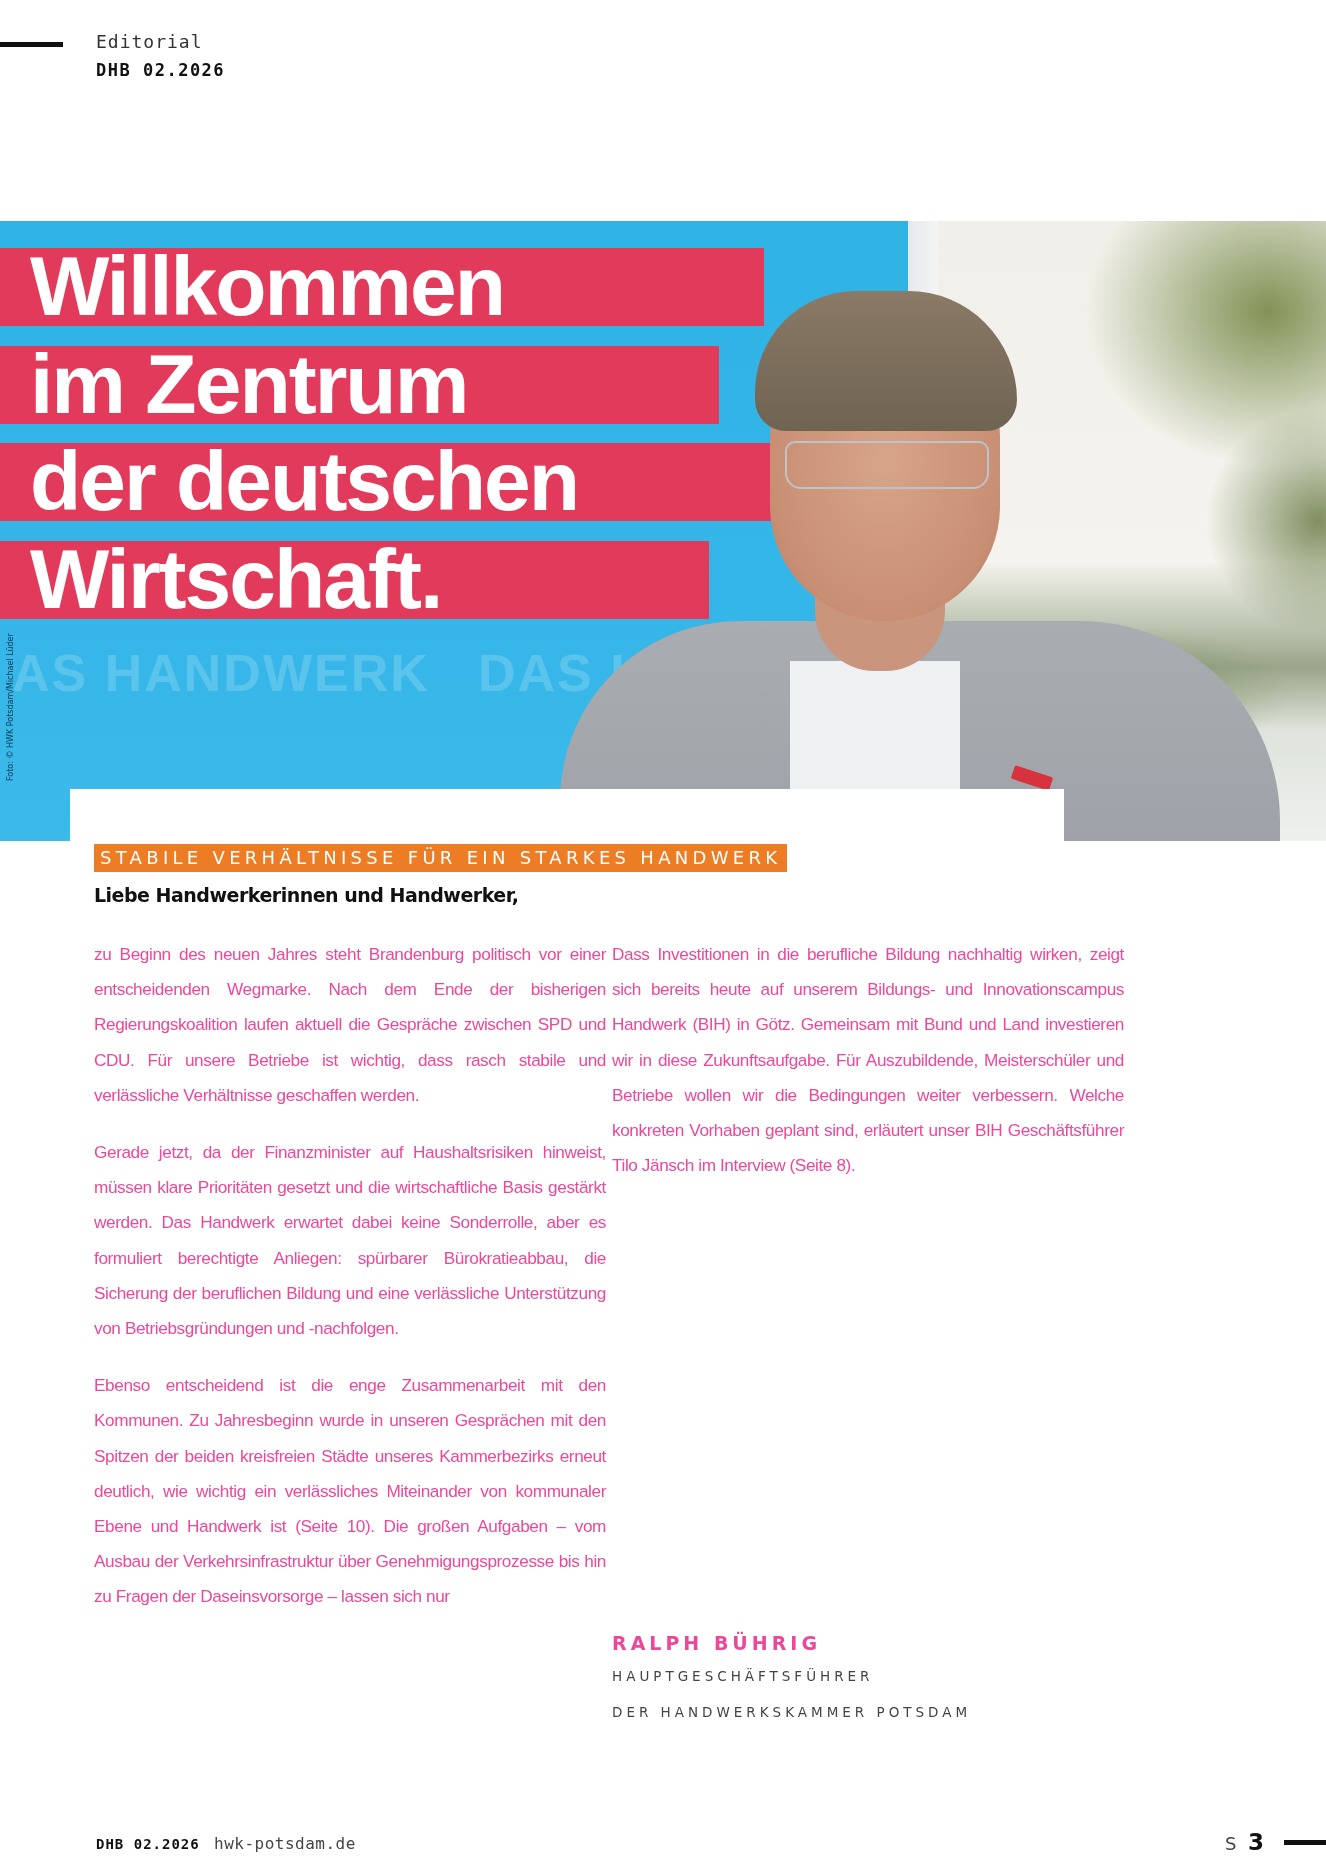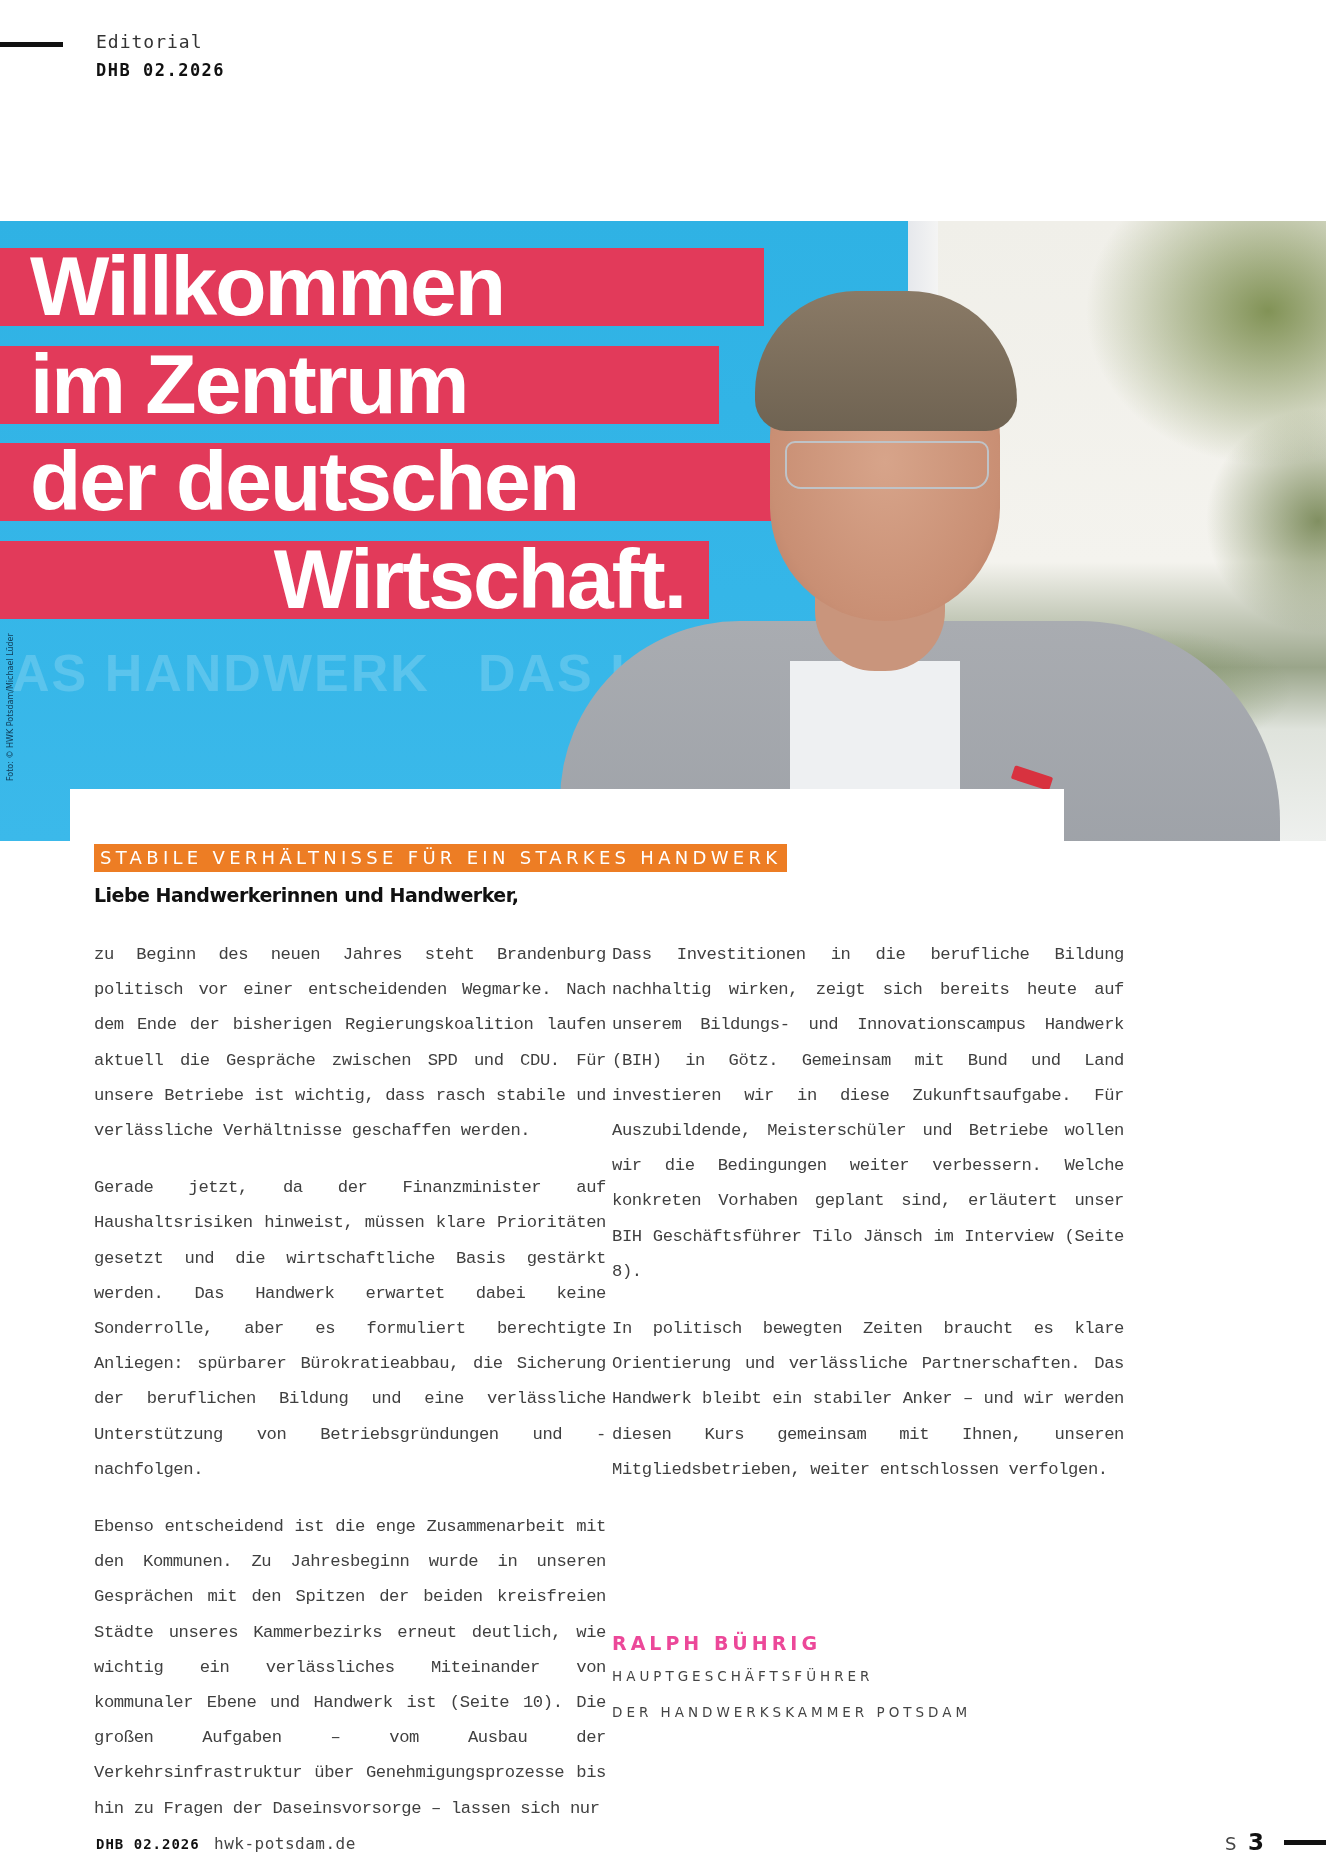--- a/index.html
+++ b/index.html
@@ -19,21 +19,21 @@
       radial-gradient(ellipse 260px 220px at 330px 90px, rgba(110,130,60,0.85), rgba(110,130,60,0) 70%),
       radial-gradient(ellipse 160px 160px at 380px 300px, rgba(90,110,50,0.75), rgba(90,110,50,0) 70%),
       radial-gradient(ellipse 220px 90px at 200px 470px, rgba(120,140,90,0.6), rgba(120,140,90,0) 70%),
       linear-gradient(180deg, #f0efe9 0%, #f4f3ee 55%, #9aa58a 72%, #dfe3dc 82%, #eef0ee 100%); }
 
   .slogan { position: absolute; left: 0; top: 0; }
   .slogan-line { position: absolute; background: #e23a5a; color: #fff; font-family: "Liberation Sans", sans-serif; font-weight: bold; font-size: 84px; line-height: 1; letter-spacing: -2px; padding: 4px 24px 4px 30px; white-space: nowrap; filter: blur(0.6px); }
   .sl1 { left: 0; top: 27px; width: 710px; height: 70px; }
   .sl2 { left: 0; top: 125px; width: 665px; height: 70px; }
   .sl3 { left: 0; top: 222px; width: 770px; height: 70px; }
-  .sl4 { left: 0; top: 320px; width: 655px; height: 70px; text-align: right; }
+  .sl4 { left: 0; top: 320px; width: 655px; height: 70px; }
   .slogan-line span { position: relative; top: -8px; }
 
   .ghost { position: absolute; color: rgba(255,255,255,0.18); font-weight: bold; font-size: 52px; letter-spacing: 2px; white-space: nowrap; }
   .ghost1 { left: 12px; top: 422px; }
   .ghost2 { left: 478px; top: 422px; }
 
   .credit { position: absolute; left: 6px; top: 560px; transform-origin: left top; transform: rotate(-90deg); font-size: 8px; color: #0f3a55; font-family: "DejaVu Sans", sans-serif; white-space: nowrap; }
 
   
   .person { position: absolute; left: 560px; top: 60px; width: 720px; height: 560px; }
@@ -44,21 +44,21 @@
   .hair { position: absolute; left: 195px; top: 10px; width: 262px; height: 140px; background: linear-gradient(180deg,#8a7a66,#6f6352); border-radius: 130px 140px 40px 40px; }
   .glasses { position: absolute; left: 225px; top: 160px; width: 200px; height: 44px; border: 2px solid #bfc3c7; border-radius: 10px 10px 16px 16px; }
   .pin { position: absolute; left: 452px; top: 490px; width: 40px; height: 14px; background: #d8323f; transform: rotate(18deg); border-radius: 2px; }
 
   
   .panel { position: absolute; left: 70px; top: 789px; width: 994px; height: 60px; background: #fff; }
   .kicker { position: absolute; left: 94px; top: 844px; background: #ed7d24; color: #fff; font-family: "DejaVu Sans", sans-serif; font-size: 18px; letter-spacing: 4.3px; padding: 3px 6px 3px 6px; white-space: nowrap; line-height: 22px; }
 
   
   .salutation { position: absolute; left: 94px; top: 884px; font-family: "DejaVu Sans", sans-serif; font-weight: bold; font-size: 19px; letter-spacing: -0.5px; color: #111; }
-  .col { position: absolute; width: 512px; font-family: Liberation Mono, monospace; font-size: 17.2px; line-height: 35.2px; color: #404040; letter-spacing: -0.4px; }
+  .col { position: absolute; width: 512px; font-family: Liberation Sans, sans-serif; font-size: 17.2px; line-height: 35.2px; color: #ec4899; letter-spacing: -0.4px; }
   .col-left { left: 94px; top: 937px; }
   .col-right { left: 612px; top: 937px; }
   .col p { margin: 0 0 22px 0; text-align: justify; }
 
   .sig { position: absolute; left: 612px; font-family: "DejaVu Sans", sans-serif; font-size: 13.5px; letter-spacing: 4px; white-space: nowrap; }
   .sig-name { top: 1632px; font-weight: bold; color: #ec4899; font-size: 19px; }
   .sig-t1 { top: 1668px; color: #444; }
   .sig-t2 { top: 1704px; color: #444; }
 
   
@@ -106,21 +106,20 @@
 <div class="salutation">Liebe Handwerkerinnen und Handwerker,</div>
 
 <div class="col col-left">
   <p>zu Beginn des neuen Jahres steht Brandenburg politisch vor einer entscheidenden Wegmarke. Nach dem Ende der bisherigen Regierungskoalition laufen aktuell die Gespräche zwischen SPD und CDU. Für unsere Betriebe ist wichtig, dass rasch stabile und verlässliche Verhältnisse geschaffen werden.</p>
   <p>Gerade jetzt, da der Finanzminister auf Haushaltsrisiken hinweist, müssen klare Prioritäten gesetzt und die wirtschaftliche Basis gestärkt werden. Das Handwerk erwartet dabei keine Sonderrolle, aber es formuliert berechtigte Anliegen: spürbarer Bürokratieabbau, die Sicherung der beruflichen Bildung und eine verlässliche Unterstützung von Betriebsgründungen und -nachfolgen.</p>
   <p>Ebenso entscheidend ist die enge Zusammenarbeit mit den Kommunen. Zu Jahresbeginn wurde in unseren Gesprächen mit den Spitzen der beiden kreisfreien Städte unseres Kammerbezirks erneut deutlich, wie wichtig ein verlässliches Miteinander von kommunaler Ebene und Handwerk ist (Seite 10). Die großen Aufgaben – vom Ausbau der Verkehrsinfrastruktur über Genehmigungsprozesse bis hin zu Fragen der Daseinsvorsorge – lassen sich nur</p>
 </div>
 
 <div class="col col-right">
   <p>Dass Investitionen in die berufliche Bildung nachhaltig wirken, zeigt sich bereits heute auf unserem Bildungs- und Innovationscampus Handwerk (BIH) in Götz. Gemeinsam mit Bund und Land investieren wir in diese Zukunftsaufgabe. Für Auszubildende, Meisterschüler und Betriebe wollen wir die Bedingungen weiter verbessern. Welche konkreten Vorhaben geplant sind, erläutert unser BIH Geschäftsführer Tilo Jänsch im Interview (Seite 8).</p>
-  <p>In politisch bewegten Zeiten braucht es klare Orientierung und verlässliche Partnerschaften. Das Handwerk bleibt ein stabiler Anker – und wir werden diesen Kurs gemeinsam mit Ihnen, unseren Mitgliedsbetrieben, weiter entschlossen verfolgen.</p>
 </div>
 
 <div class="sig sig-name">RALPH BÜHRIG</div>
 <div class="sig sig-t1">HAUPTGESCHÄFTSFÜHRER</div>
 <div class="sig sig-t2">DER HANDWERKSKAMMER POTSDAM</div>
 
 <div class="ftr-issue">DHB 02.2026</div>
 <div class="ftr-url">hwk-potsdam.de</div>
 <div class="ftr-s">S</div>
 <div class="ftr-num">3</div>

